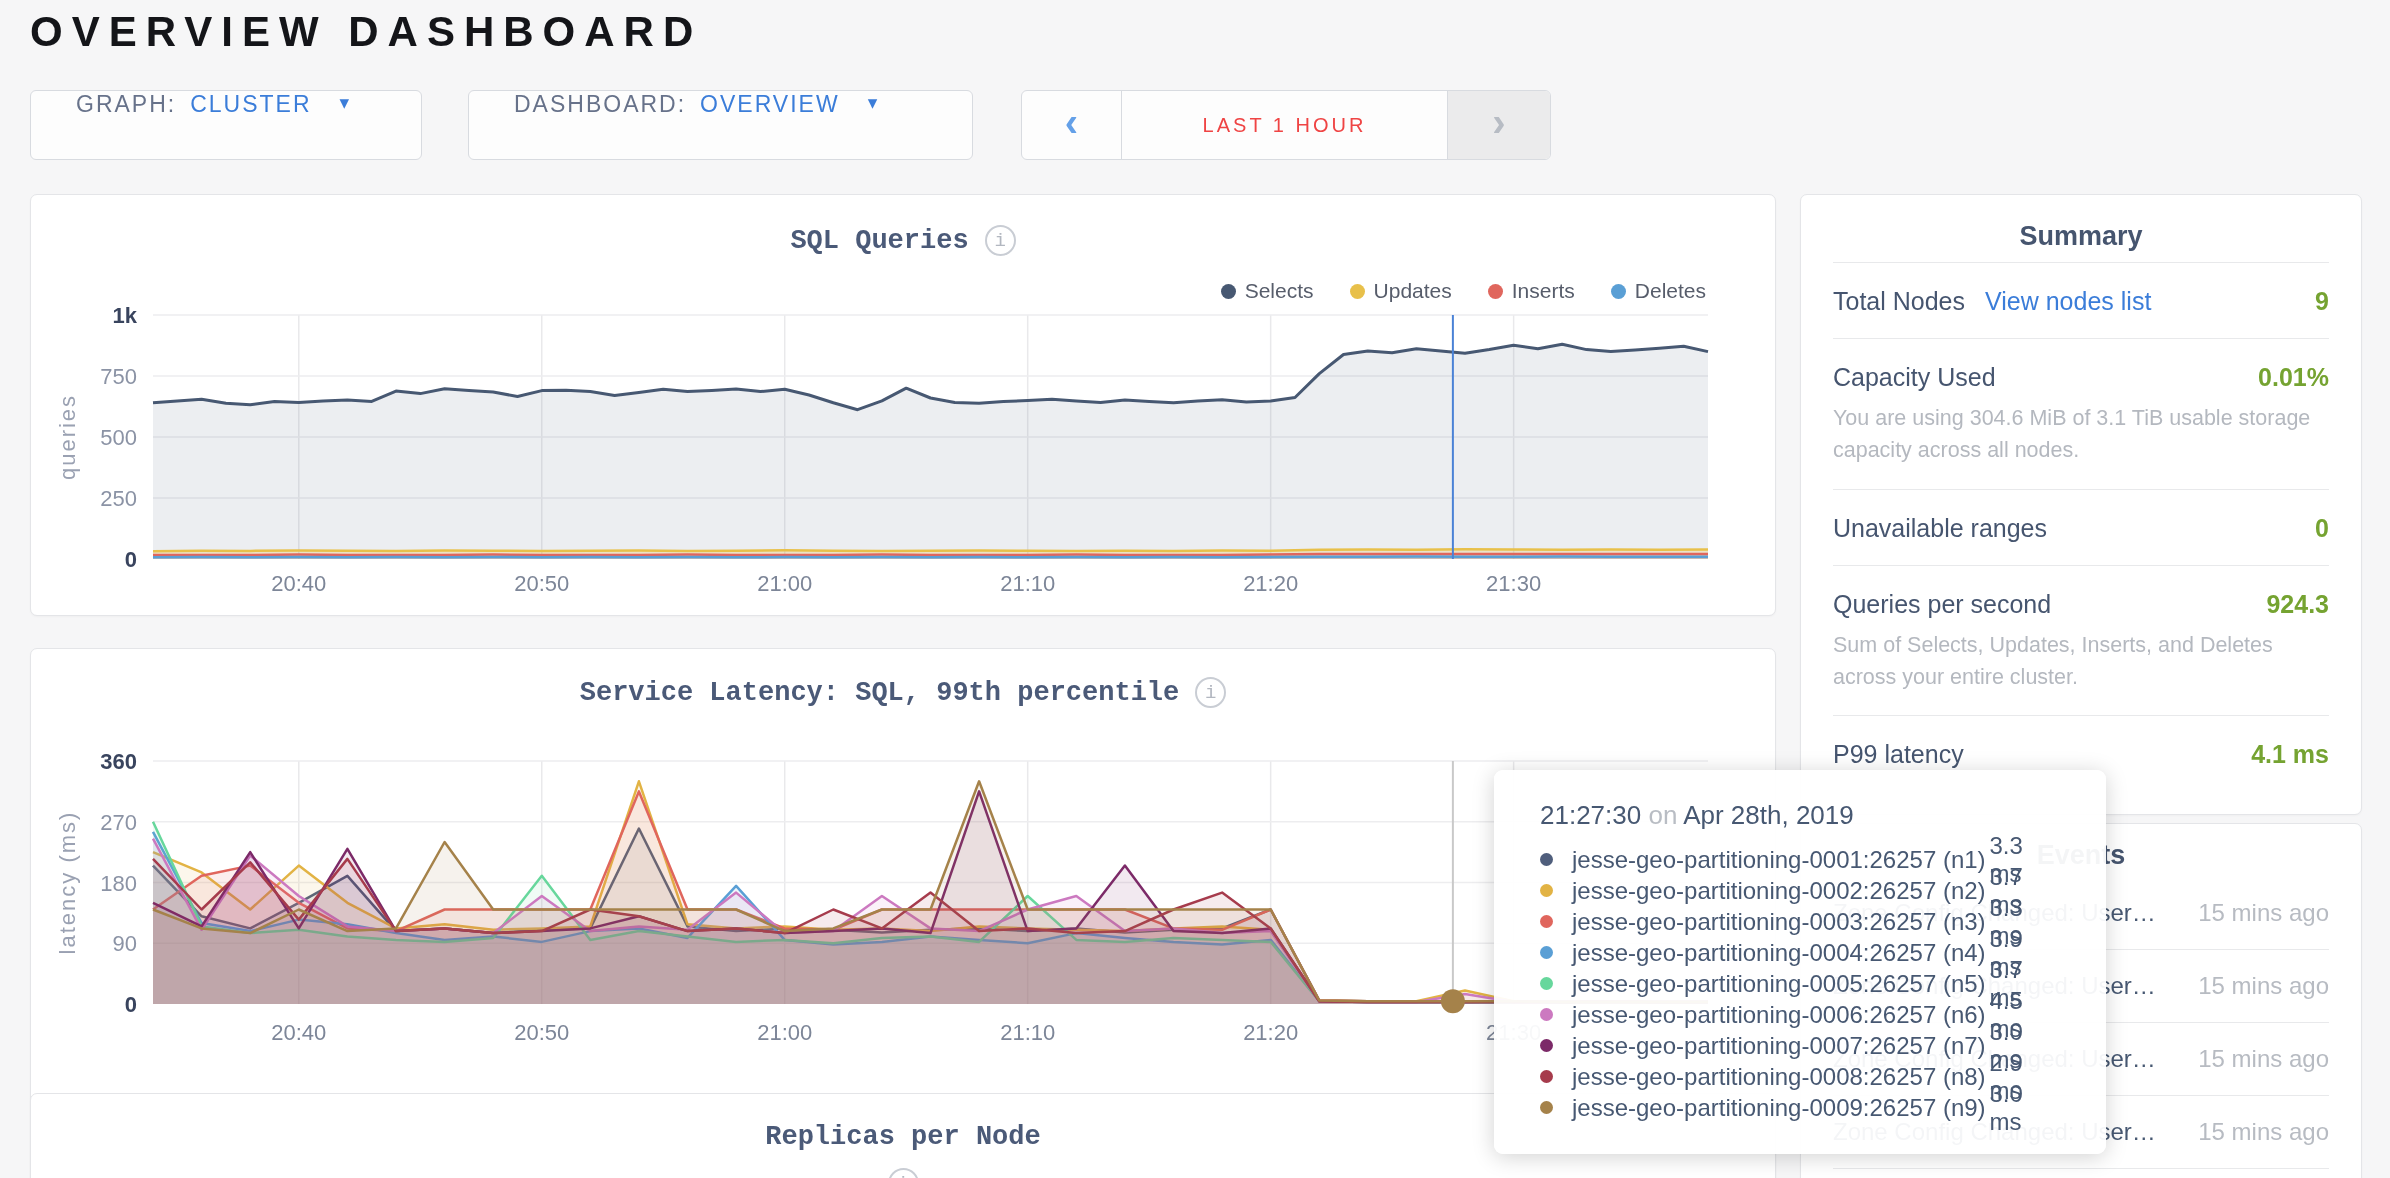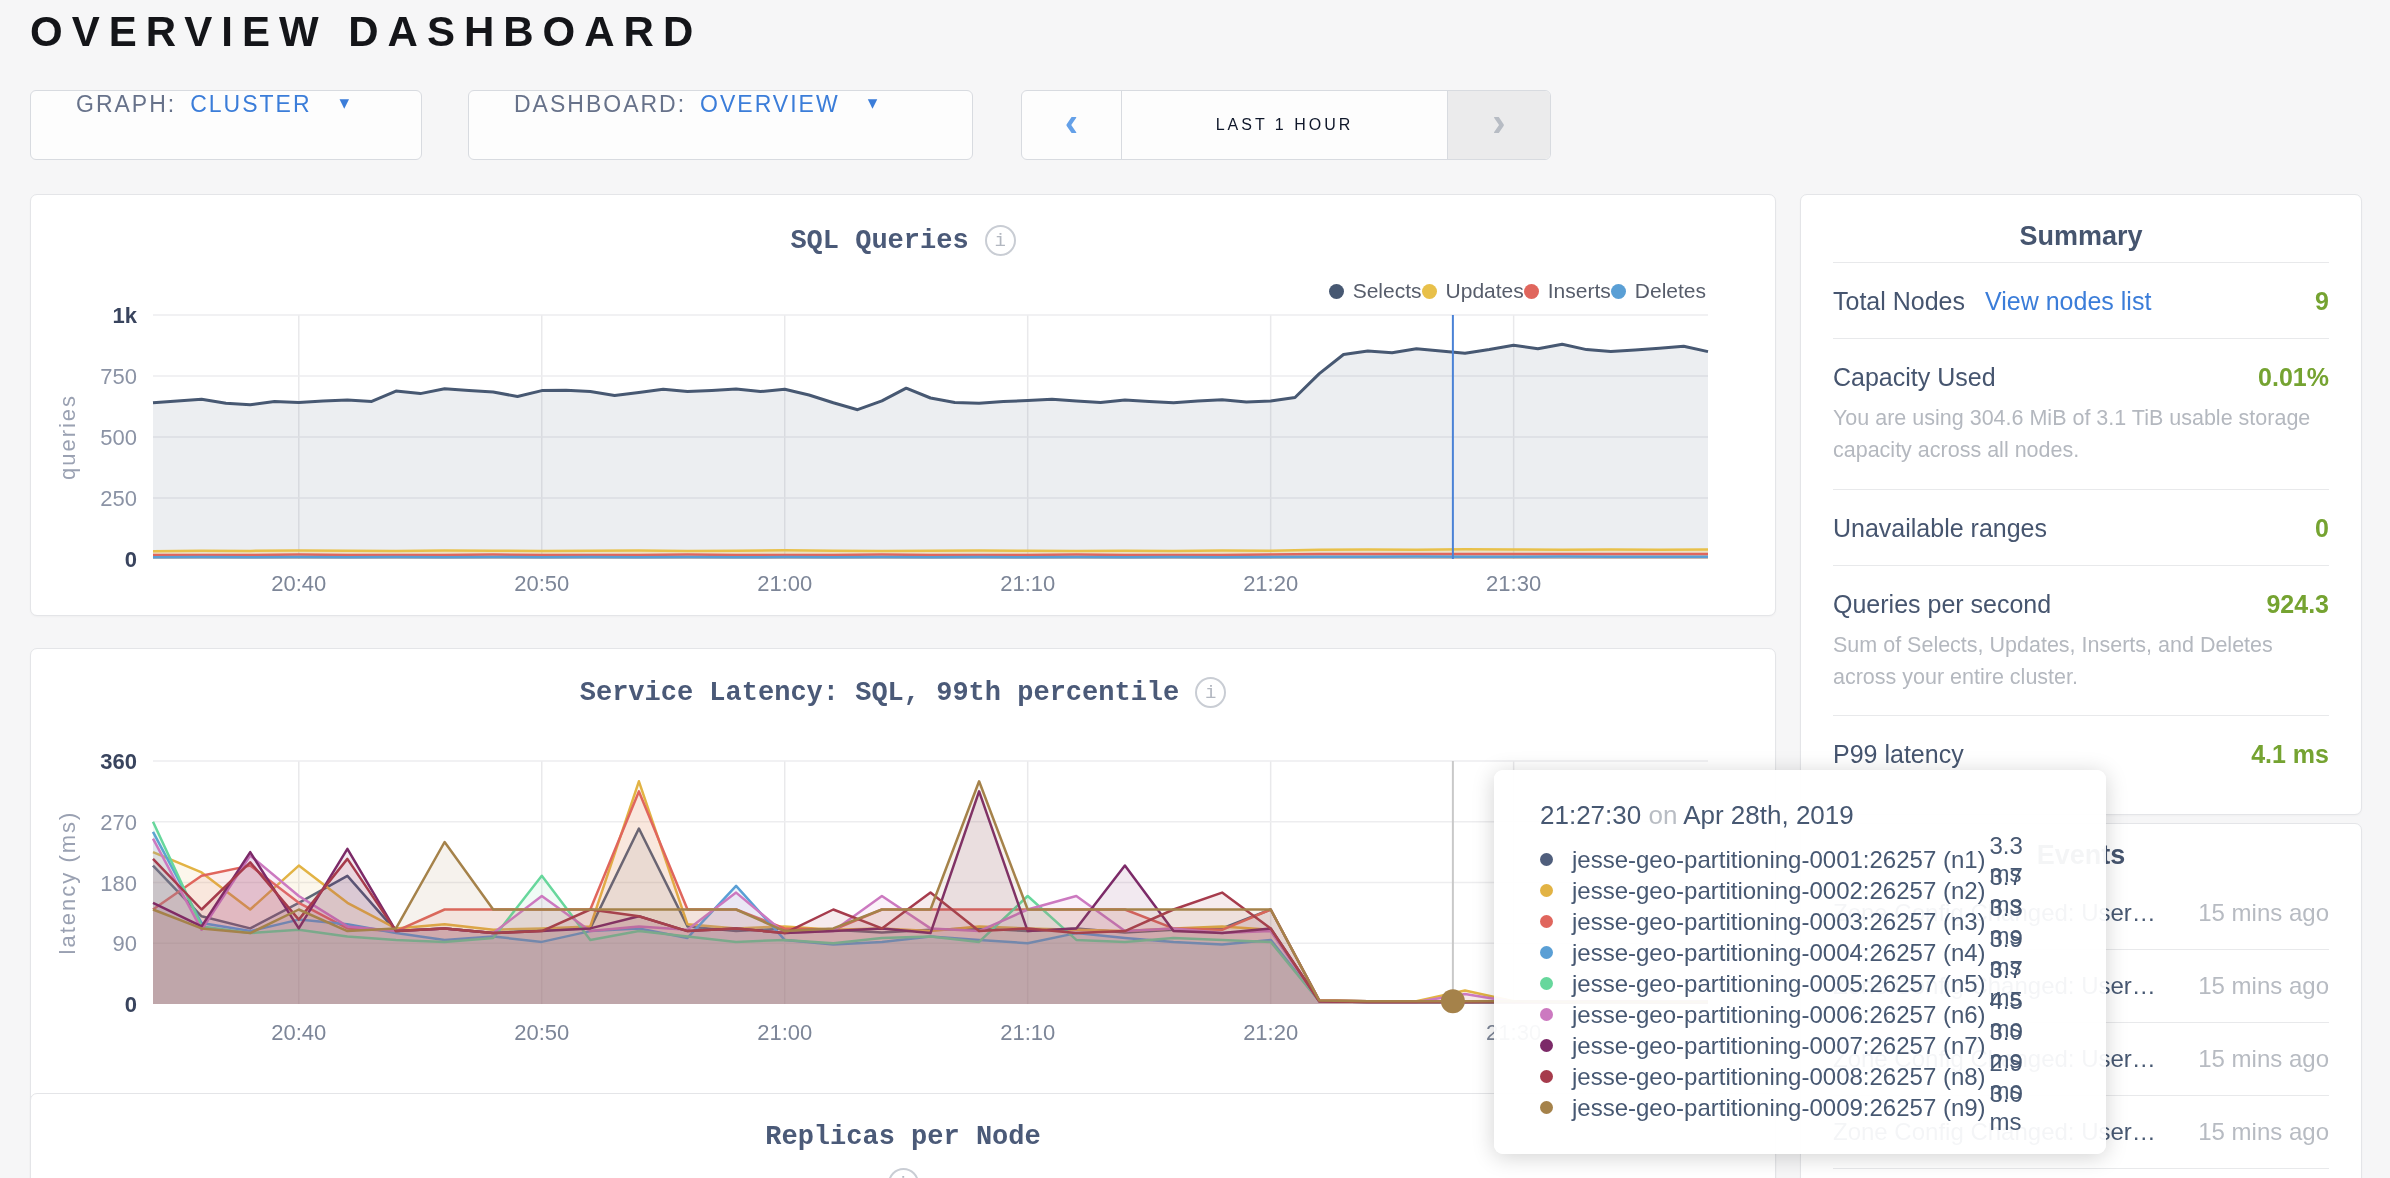--- a/index.html
+++ b/index.html
@@ -17,21 +17,21 @@
   .dropdown { padding-left:45px; cursor:pointer; }
   .dd-label { font-size:23px; letter-spacing:2px; color:#67728a; }
   .dd-value { font-size:23px; letter-spacing:2px; color:#3b7dd9; margin-left:14px; }
   .dd-caret { font-size:19px; color:#3b7dd9; margin-left:28px; }
   #graph-dd { left:30px; width:392px; }
   #dash-dd  { left:468px; width:505px; }
   .timesel { left:1021px; width:530px; padding:0; overflow:hidden; }
   .timesel .seg { height:100%; display:flex; align-items:center; justify-content:center; }
   .ts-prev { width:100px; border-right:1.5px solid #d8dbe0; cursor:pointer; }
   .ts-prev span { color:#64a0e8; font-size:40px; font-weight:bold; margin-top:-6px; }
-  .ts-mid { flex:1; font-size:16px; letter-spacing:3px; color:#0f172a; cursor:pointer; }
+  .ts-mid { flex:1; font-size:20px; letter-spacing:3px; color:#ef4444; cursor:pointer; }
   .ts-next { width:103px; background:#ebebec; border-left:1.5px solid #d8dbe0; cursor:default; }
   .ts-next span { color:#b7bcc4; font-size:40px; font-weight:bold; margin-top:-6px; }
 
   
   .card { position:absolute; background:#ffffff; border:1.5px solid #e4e5e8;
     border-radius:7px; box-shadow:0 1px 2px rgba(0,0,0,0.03); }
   #sql-card  { left:30px; top:194px;  width:1746px; height:422px; }
   #lat-card  { left:30px; top:648px;  width:1746px; height:542px; }
   #rep-card  { left:30px; top:1093px; width:1746px; height:180px; }
   #sum-card  { left:1800px; top:194px; width:562px; height:621px; }
@@ -40,21 +40,21 @@
   .chart-title-row { position:absolute; left:0; right:0; display:flex;
     justify-content:center; align-items:center; gap:16px;font-family:Liberation Mono, monospace; }
   #sql-card .chart-title-row { top:30px; }
   #lat-card .chart-title-row { top:28px; }
   #rep-card .chart-title-row { top:28px;flex-direction:column; }
   .chart-title { font-size:27px; font-weight:bold; color:#4b5a78; }
   .info-icon { width:31px; height:31px; border:2px solid #c9cdd4; border-radius:50%;
     color:#b2b7c0; font-size:19px; display:flex; align-items:center; justify-content:center;
     cursor:pointer; flex:0 0 auto; }
 
-  .legend { position:absolute; top:84px; right:69px; display:flex; }
+  .legend { position:absolute; top:84px; right:69px; display:flex; gap:36px; }
   .legend-item { display:flex; align-items:center; gap:9px; cursor:pointer; }
   .legend-dot { width:15px; height:15px; border-radius:50%; }
   .legend-label { font-size:21px; color:#575d6b; }
 
   svg.chart { position:absolute; left:0; }
   #chart-sql { top:100px; }
   #chart-lat { top:90px; }
   svg text { font-family:"Liberation Sans", sans-serif; }
   .xtick { font-size:22px; fill:#7d8698; }
   .ytick { font-size:22px; fill:#8b93a5; }

